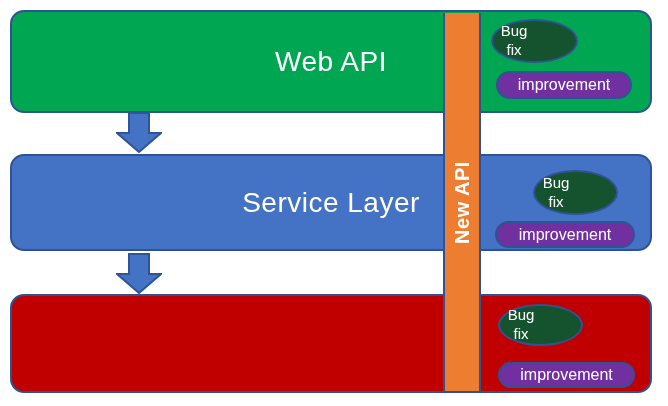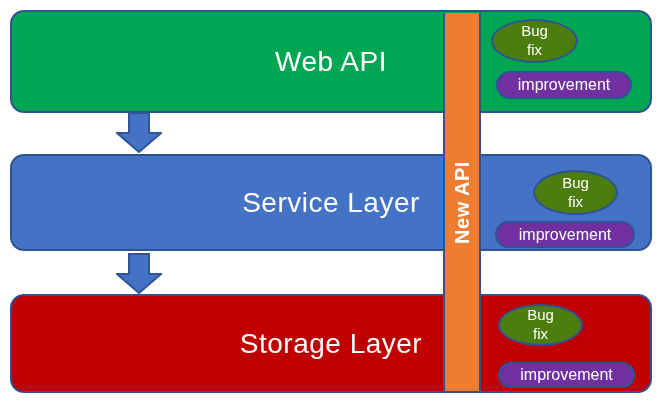--- a/index.html
+++ b/index.html
@@ -26,23 +26,23 @@
     position:absolute;left:443px;top:13px;width:38px;height:378px;
     background:#ED7D31;box-sizing:border-box;
     border-left:2px solid #2E5395;border-right:2px solid #2E5395;
     display:flex;align-items:center;justify-content:center;z-index:5;
   }
   .overlay-label{
     color:#ffffff;font-size:20px;font-weight:600;white-space:nowrap;
     transform:rotate(-90deg);letter-spacing:0.5px;
   }
   .badge-ellipse{
-    position:absolute;box-sizing:border-box;background:#4d7c0f;
+    position:absolute;box-sizing:border-box;background:#14532d;
     border:2px solid #2E5395;border-radius:50%;
-    display:flex;align-items:center;justify-content:center;text-align:center;
+    display:flex;align-items:center;justify-content:flex-start;text-align:center;
     z-index:3;
   }
   .badge-ellipse .badge-text{
     color:#ffffff;font-size:15px;line-height:1.25;width:42px;
   }
   .badge-pill{
     position:absolute;box-sizing:border-box;background:#7030A0;
     border:2px solid #2E5395;border-radius:14px;
     display:flex;align-items:center;justify-content:center;
     color:#ffffff;font-size:16px;z-index:3;
@@ -82,21 +82,20 @@
     <div class="badge-pill">
       <span>improvement</span>
     </div>
   </div>
 
   <svg class="arrow arrow-1" viewBox="0 0 46 41">
     <polygon points="13,1 33,1 33,21 45,21 23,40 1,21 13,21" fill="#4472C4" stroke="#2F5597" stroke-width="2"></polygon>
   </svg>
 
   <div class="layer layer-2">
-    <span class="layer-title">Storage Layer</span>
     <div class="badge-ellipse">
       <span class="badge-text">Bug fix</span>
     </div>
     <div class="badge-pill">
       <span>improvement</span>
     </div>
   </div>
 
   <div class="overlay-bar">
     <span class="overlay-label">New API</span>

